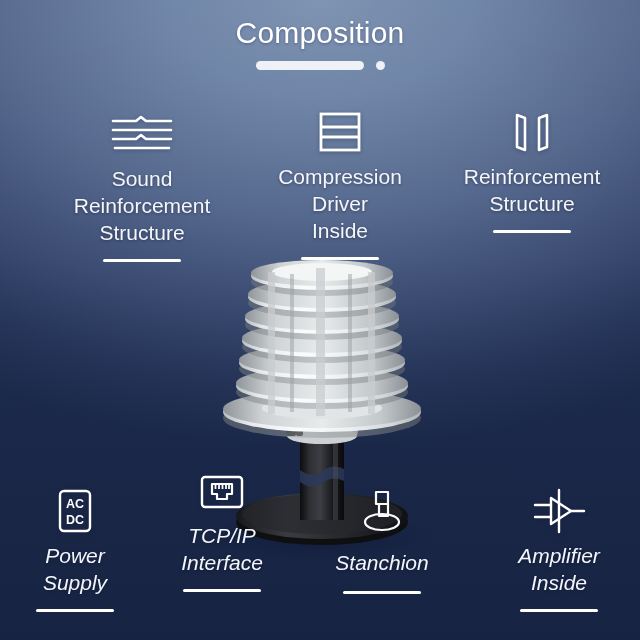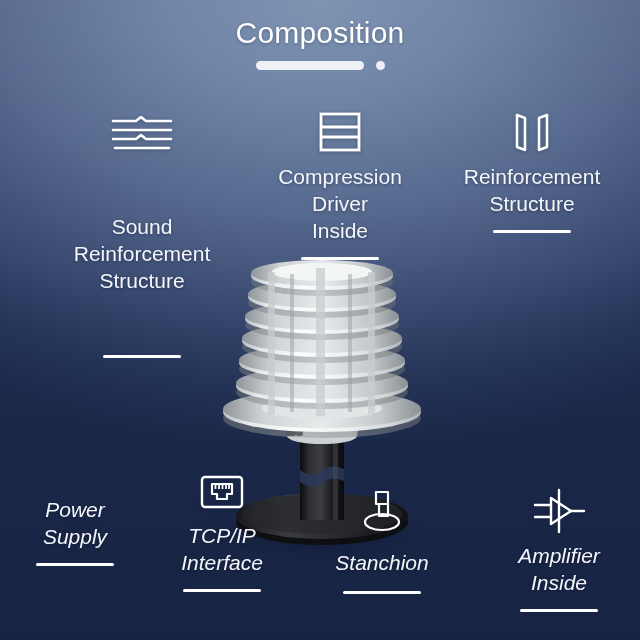--- a/index.html
+++ b/index.html
@@ -90,21 +90,21 @@
     width: 78px;
     height: 3px;
     background: #ffffff;
     border-radius: 2px;
   }
   .feature.bottom { flex-direction: column; }
   .feature.bottom .label { margin-top: 9px; font-style: italic; }
   .feature.bottom .rule { margin-top: 12px; }
 
   
-  #f-sound        { top: 112px; left: 32px;  width: 220px; gap: 48px; }
+  #f-sound        { top: 112px; left: 32px;  width: 220px; }
   #f-compression  { top: 110px; left: 250px; width: 180px; justify-content: flex-end; }
   #f-strength     { top: 110px; left: 432px; width: 200px; }
 
   
   #f-power     { top: 488px; left: 10px;  width: 130px; }
   #f-tcpip     { top: 470px; left: 152px; width: 140px; }
   #f-stanchion { top: 488px; left: 312px; width: 140px; }
   #f-amplifier { top: 488px; left: 486px; width: 146px; }
 
   #f-stanchion .icon { opacity: 0.98; }
@@ -286,20 +286,27 @@
           <path d="M42 5 L34 8 L34 40 L42 37 Z"></path>
         </g>
       </svg>
     </span>
     <div class="label">Reinforcement
 Structure</div>
     <div class="rule"></div>
   </div>
 
   <div class="feature bottom" id="f-power">
+    <span class="icon">
+      <svg width="42" height="46" viewBox="0 0 42 46" xmlns="http://www.w3.org/2000/svg">
+        <rect x="6" y="3" width="30" height="40" rx="4" ry="4" fill="none" stroke="#ffffff" stroke-width="2.4"></rect>
+        <text x="21" y="20" text-anchor="middle" font-family="Liberation Sans, sans-serif" font-size="12.5" font-weight="bold" fill="#ffffff">AC</text>
+        <text x="21" y="36" text-anchor="middle" font-family="Liberation Sans, sans-serif" font-size="12.5" font-weight="bold" fill="#ffffff">DC</text>
+      </svg>
+    </span>
     <div class="label">Power
 Supply</div>
     <div class="rule"></div>
   </div>
 
   <div class="feature bottom" id="f-tcpip">
     <span class="icon">
       <svg width="48" height="44" viewBox="0 0 48 44" xmlns="http://www.w3.org/2000/svg">
         <rect x="4" y="7" width="40" height="30" rx="3" ry="3" fill="none" stroke="#ffffff" stroke-width="2.4"></rect>
         <path d="M14 14 L34 14 L34 24 L29 24 L29 29 L19 29 L19 24 L14 24 Z" fill="none" stroke="#ffffff" stroke-width="2.2" stroke-linejoin="round"></path>

